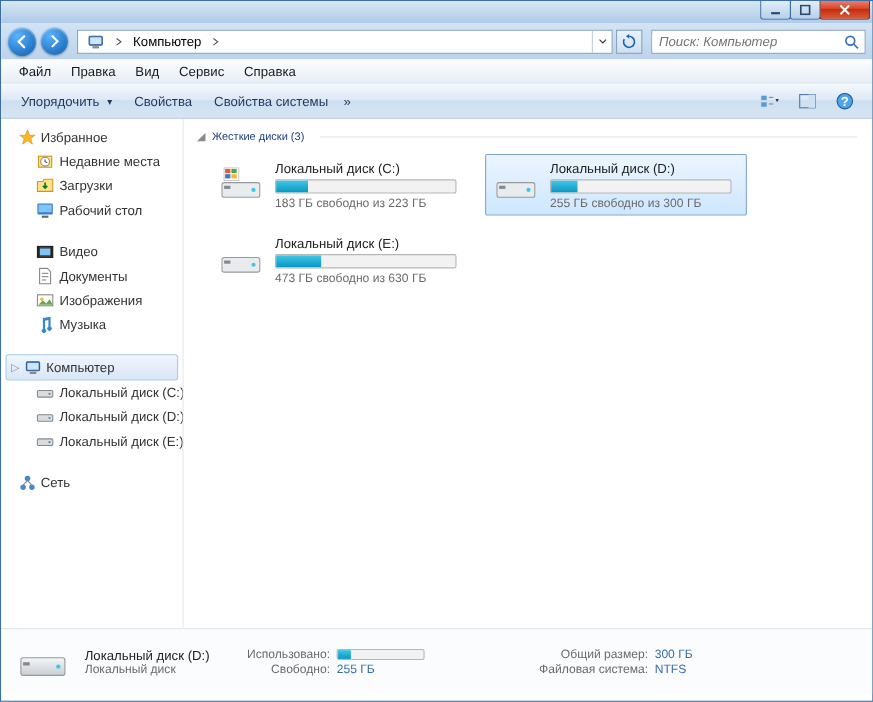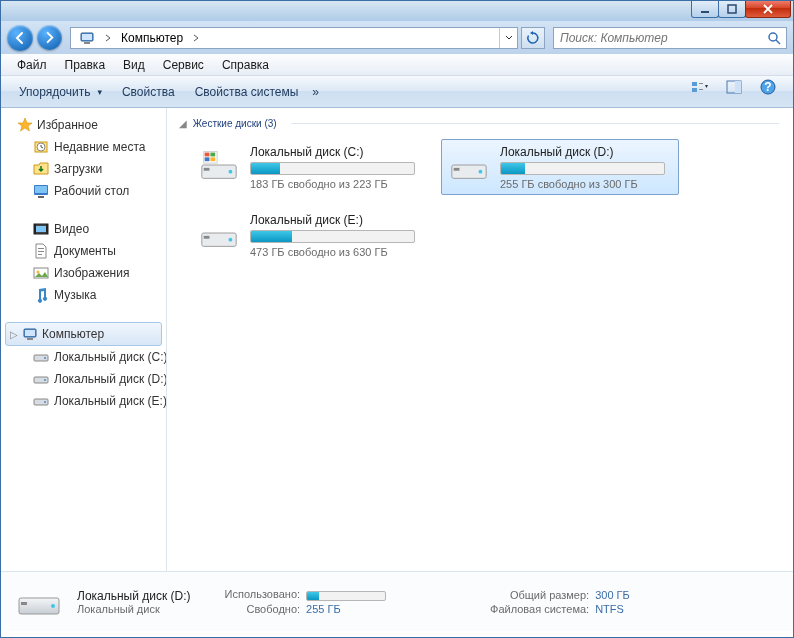--- a/index.html
+++ b/index.html
@@ -14,30 +14,30 @@
 
 
 .navbar { height:33px; background:linear-gradient(to bottom,#d2e3f4,#bcd3ec); display:flex; align-items:center; padding:0 6px; gap:4px;}
 .nav-arrow { width:26px; height:26px; border-radius:50%; background:radial-gradient(circle at 35% 30%, #5cb3ff, #0a5aa8); display:flex; align-items:center; justify-content:center; box-shadow:inset 0 1px 2px rgba(255,255,255,.6), 0 1px 2px rgba(0,0,0,.3);}
 .nav-arrow.fwd { width:25px; height:25px;}
 .addrbar { flex:1; height:22px; background:#fff; border:1px solid #8ba5c0; display:flex; align-items:center; margin-left:4px;}
 .addr-seg { padding:0 4px 0 8px; display:flex; align-items:center; gap:4px; height:100%;}
 .addr-arrow-wrap { width:16px; height:100%; display:flex; align-items:center; justify-content:center; border-left:1px solid transparent;}
 .addr-dd { width:18px; height:100%; display:flex; align-items:center; justify-content:center; border-left:1px solid #c0cdda; margin-left:auto;}
 .refresh-btn { width:24px; height:22px; background:linear-gradient(to bottom,#eaf2fa,#cfe0f1); border:1px solid #8ba5c0; display:flex; align-items:center; justify-content:center; margin-left:-1px;}
-.searchbox { width:234px; height:22px; background:#fff; border:1px solid #8ba5c0; display:flex; align-items:center; margin-left:4px;}
+.searchbox { width:195px; height:22px; background:#fff; border:1px solid #8ba5c0; display:flex; align-items:center; margin-left:4px;}
 .searchbox input { flex:1; border:none; outline:none; padding:0 6px; font-style:italic; color:#6d6d6d;}
 .searchbox .sicon { width:24px; display:flex; align-items:center; justify-content:center; color:#3a72b5;}
 
 
 .menubar { height:22px; background:linear-gradient(to bottom,#fcfdfe,#e8eef6); border-bottom:1px solid #d3dce8; display:flex; align-items:center; padding:0 8px; gap:2px;}
 .menubar span { padding:2px 8px; color:#1a1a1a; }
 
 
-.toolbar { height:32px; background:linear-gradient(to bottom,#f5f9fd,#dce8f5 48%,#cddff1 50%,#d6e5f4); border-bottom:1px solid #a8bed8; display:flex; padding:0 8px; gap:0;}
+.toolbar { height:32px; background:linear-gradient(to bottom,#f5f9fd,#dce8f5 48%,#cddff1 50%,#d6e5f4); border-bottom:1px solid #a8bed8; display:flex; align-items:center; padding:0 8px; gap:0;}
 .tool-item { padding:0 10px; color:#1e395b; display:flex; align-items:center; gap:3px; height:100%;}
 .tool-chevron { margin-left:4px; font-size:9px; color:#1e395b;}
 .toolbar .spacer { flex:1; }
 .tool-icon-btn { width:34px; height:22px; display:flex; align-items:center; justify-content:center; border:1px solid transparent; border-radius:2px;}
 
 
 .mainarea { display:flex; height:463px; }
 .sidebar { width:166px; border-right:1px solid #dce4ee; background:#fff; overflow-y:auto; padding-top:6px;}
 .side-group-hdr { display:flex; align-items:center; gap:4px; padding:3px 8px 3px 16px; color:#333;}
 .side-group-hdr.sel { background:linear-gradient(to bottom,#f0f6fd,#d8e6f6); border:1px solid #a8c8ea; border-radius:3px; margin:0 4px;}
@@ -315,20 +315,31 @@
           <svg width="16" height="16" viewBox="0 0 16 16">
             <rect x="1" y="6" width="14" height="6" rx="1" fill="#d8dde2" stroke="#888"></rect>
             <circle cx="12" cy="9" r="1" fill="#4a88c8"></circle>
           </svg>
         </span>
         <span>Локальный диск (E:)</span>
       </div>
 
     <div class="side-spacer"></div>
 
+    <div class="side-group-hdr">
+      <span class="ico">
+          <svg width="16" height="16" viewBox="0 0 16 16">
+            <circle cx="4" cy="12" r="2.5" fill="#4a88c8"></circle>
+            <circle cx="12" cy="12" r="2.5" fill="#4a88c8"></circle>
+            <circle cx="8" cy="4" r="2.5" fill="#4a88c8"></circle>
+            <path d="M8 6 L4 10 M8 6 L12 10" stroke="#888"></path>
+          </svg>
+        </span>
+      <span>Сеть</span>
+    </div>
   </div>
 
   <div class="content">
     <div class="cat-header">
       <span style="color:#888;font-size:10px">◢</span>
       <span class="title">Жесткие диски (3)</span>
       <span class="line"></span>
     </div>
     <div id="drives-container">
         <div class="drive-row">

